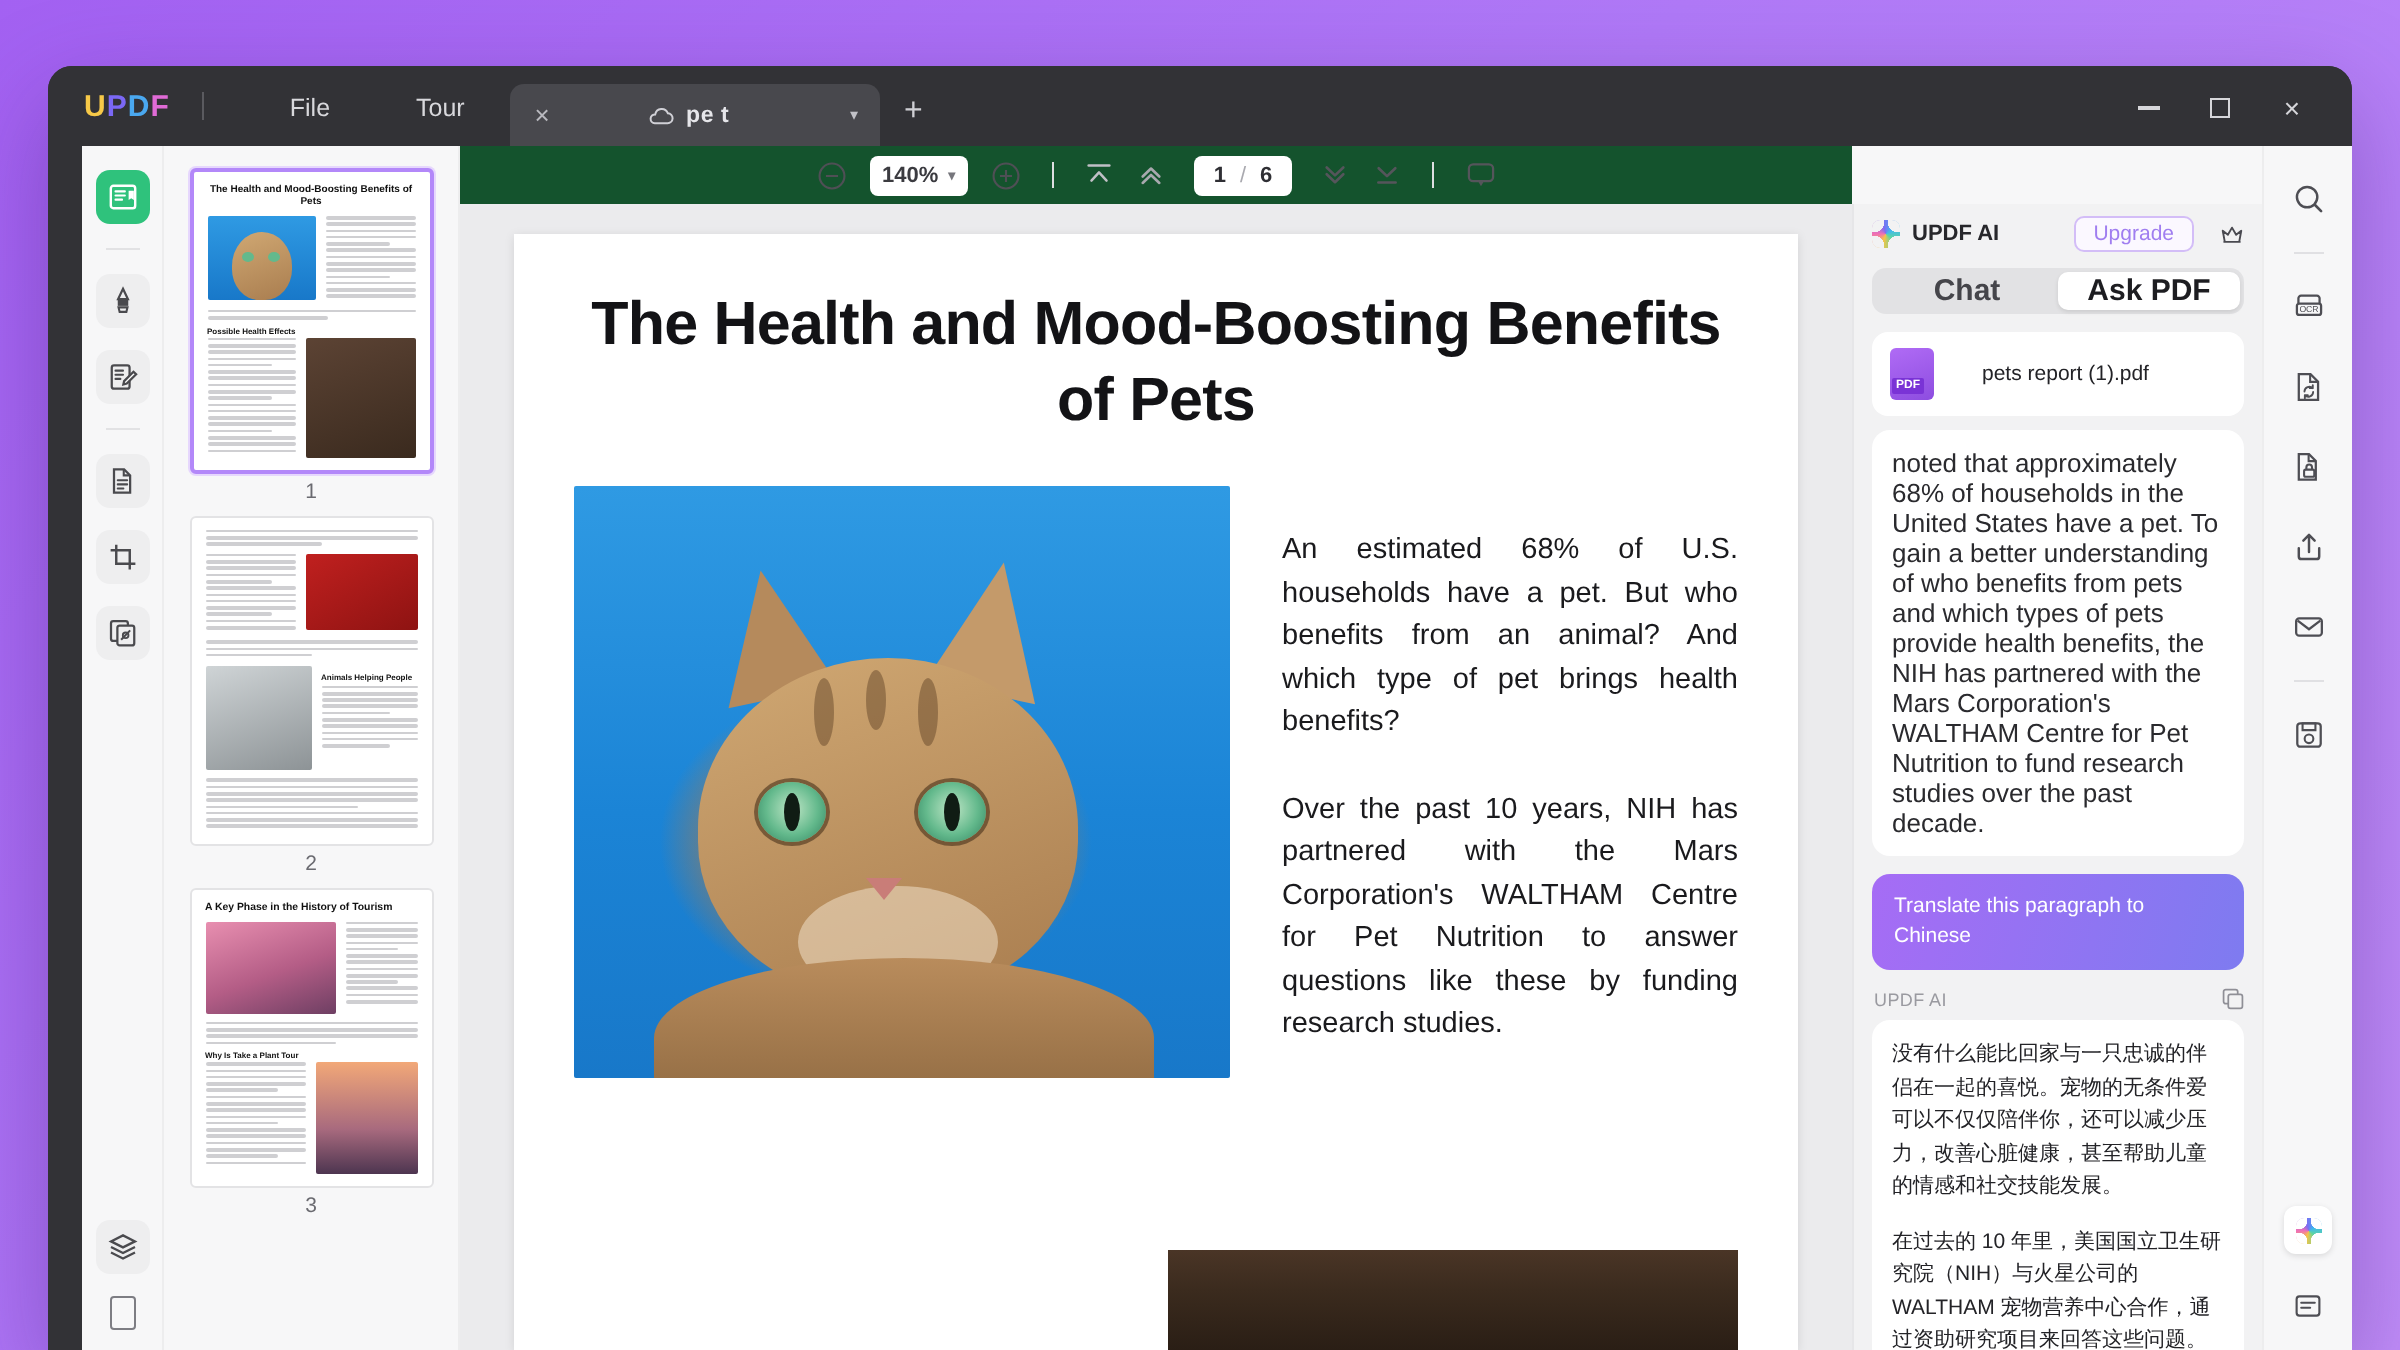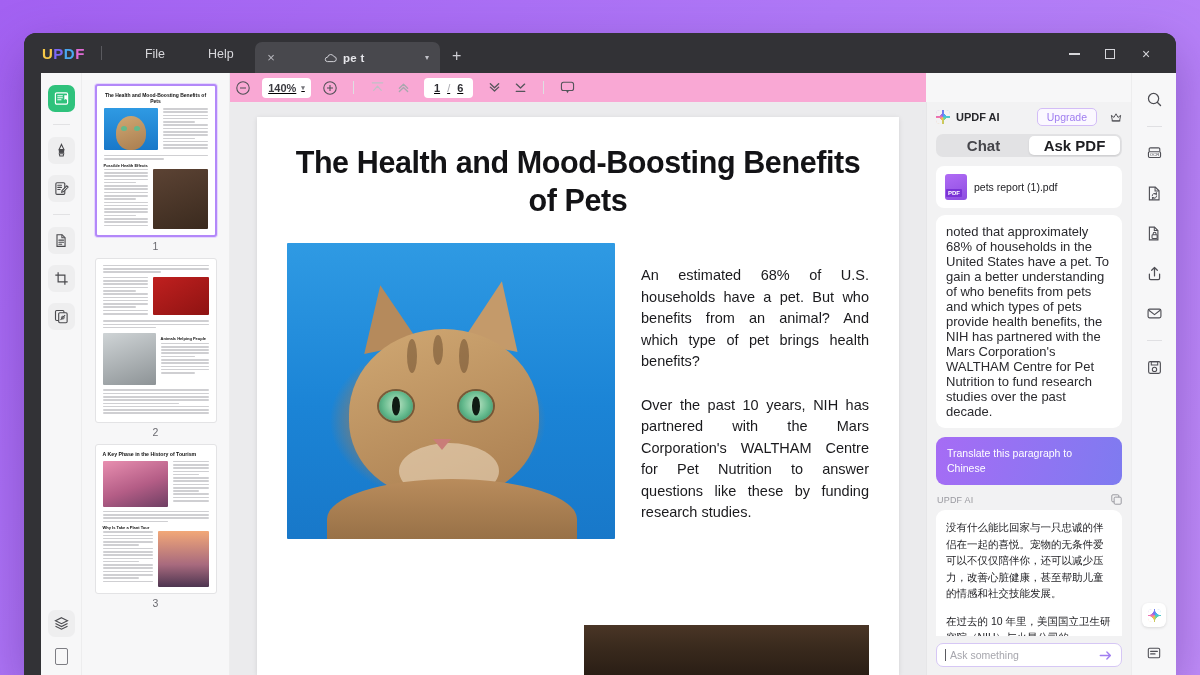--- a/index.html
+++ b/index.html
@@ -108,22 +108,22 @@
   .mini-sub { font-weight:bold; font-size:4px; color:#111; margin:4px 0 2px; }
   .mini-img { border-radius:1px; }
   .lines div { height:1.6px; background:#cfcfd2; margin-bottom:1.7px; border-radius:1px; }
   .lines div:nth-child(5n) { width:72%; }
   .row { display:flex; gap:5px; }
   .col { flex:1; }
 
   
   #viewer { flex:1; display:flex; flex-direction:column; background:#ebebed; min-width:0; }
   #toolbar {
-    height:30px; background:#f9a8d4; display:flex; align-items:center;
-    justify-content:flex-start; gap:0; border-bottom:1px solid #ececee;text-decoration:underline;
+    height:30px; background:#14532d; display:flex; align-items:center;
+    justify-content:center; gap:0; border-bottom:1px solid #ececee;
   }
   .tb-ic {
     width:26px; height:26px; display:flex; align-items:center; justify-content:center;
     color:#4f4f55; font-size:15px;
   }
   .tb-ic.dim { color:#c0c0c6; }
   .zoom-box {
     background:#fff; border-radius:4px; height:20px; min-width:49px;
     display:flex; align-items:center; justify-content:center; gap:5px;
     font-size:11px; color:#3b3b40; margin:0 6px; font-weight:bold;
@@ -211,21 +211,21 @@
     display:flex; padding:2px;
   }
   .seg {
     flex:1; display:flex; align-items:center; justify-content:center;
     font-size:15px; color:#45454a; border-radius:5px; font-weight:bold;
   }
   .seg.on { background:#fff; color:#1d1d21; box-shadow:0 1px 2px rgba(0,0,0,.1); }
   #aiscroll { flex:1; overflow:hidden; padding:0 9px; }
   .file-card {
     background:#fff; border-radius:8px; padding:8px 9px; display:flex;
-    align-items:center; gap:7px; margin-bottom:7px;
+    align-items:center; gap:24px; margin-bottom:7px;
   }
   .pdf-ic {
     width:22px; height:26px; border-radius:3px; flex:none; position:relative;
     background:linear-gradient(160deg,#b06bf5,#8d4de0);
   }
   .pdf-ic::after {
     content:"PDF"; position:absolute; left:1px; bottom:3px; font-size:6px;
     font-weight:bold; color:#fff; background:#7a33d6; padding:1px 2px; border-radius:1px;
   }
   .file-name { font-size:10.5px; color:#232327; }
@@ -290,21 +290,21 @@
 
   <div id="titlebar">
     <div class="logo">
       <span>U</span>
       <span>P</span>
       <span>D</span>
       <span>F</span>
     </div>
     <div class="tb-divider"></div>
     <div class="menu-item">File</div>
-    <div class="menu-item">Help</div>
+    <div class="menu-item">Tour</div>
 
     <div id="tab">
       <div class="tab-close">×</div>
       <div class="tab-cloud">
         <svg width="13" height="10" viewBox="0 0 13 10">
             <path d="M3.4 8.6h6.3a2.5 2.5 0 0 0 .2-5 3.3 3.3 0 0 0-6.3.6A2.2 2.2 0 0 0 3.4 8.6z" fill="none" stroke="#d0d0d6" stroke-width="1"></path>
           </svg>
       </div>
       <div class="tab-title">pe t</div>
       <div class="tab-caret">▾</div>
@@ -695,29 +695,20 @@
               </svg>
           </span>
         </div>
 
         <div class="bubble-cn">
           <p>没有什么能比回家与一只忠诚的伴侣在一起的喜悦。宠物的无条件爱可以不仅仅陪伴你，还可以减少压力，改善心脏健康，甚至帮助儿童的情感和社交技能发展。</p>
           <p>在过去的 10 年里，美国国立卫生研究院（NIH）与火星公司的 WALTHAM 宠物营养中心合作，通过资助研究项目来回答这些问题。</p>
         </div>
       </div>
 
-      <div id="ai-input">
-        <div class="caret"></div>
-        <div class="ph">Ask something</div>
-        <div class="send">
-          <svg width="14" height="11" viewBox="0 0 16 12">
-              <path d="M1.5 6h11M9 2l4 4-4 4" fill="none" stroke="#a07ef0" stroke-width="1.6" stroke-linecap="round" stroke-linejoin="round"></path>
-            </svg>
-        </div>
-      </div>
     </div>
 
     <div id="rightrail">
       <div class="rr-btn">
         <svg width="17" height="17" viewBox="0 0 18 18">
             <circle cx="8" cy="8" r="5.4" fill="none" stroke="#4e4e54" stroke-width="1.3"></circle>
             <path d="m12.2 12.2 3.2 3.2" stroke="#4e4e54" stroke-width="1.4" stroke-linecap="round"></path>
           </svg>
       </div>
       <div class="rr-sep"></div>

